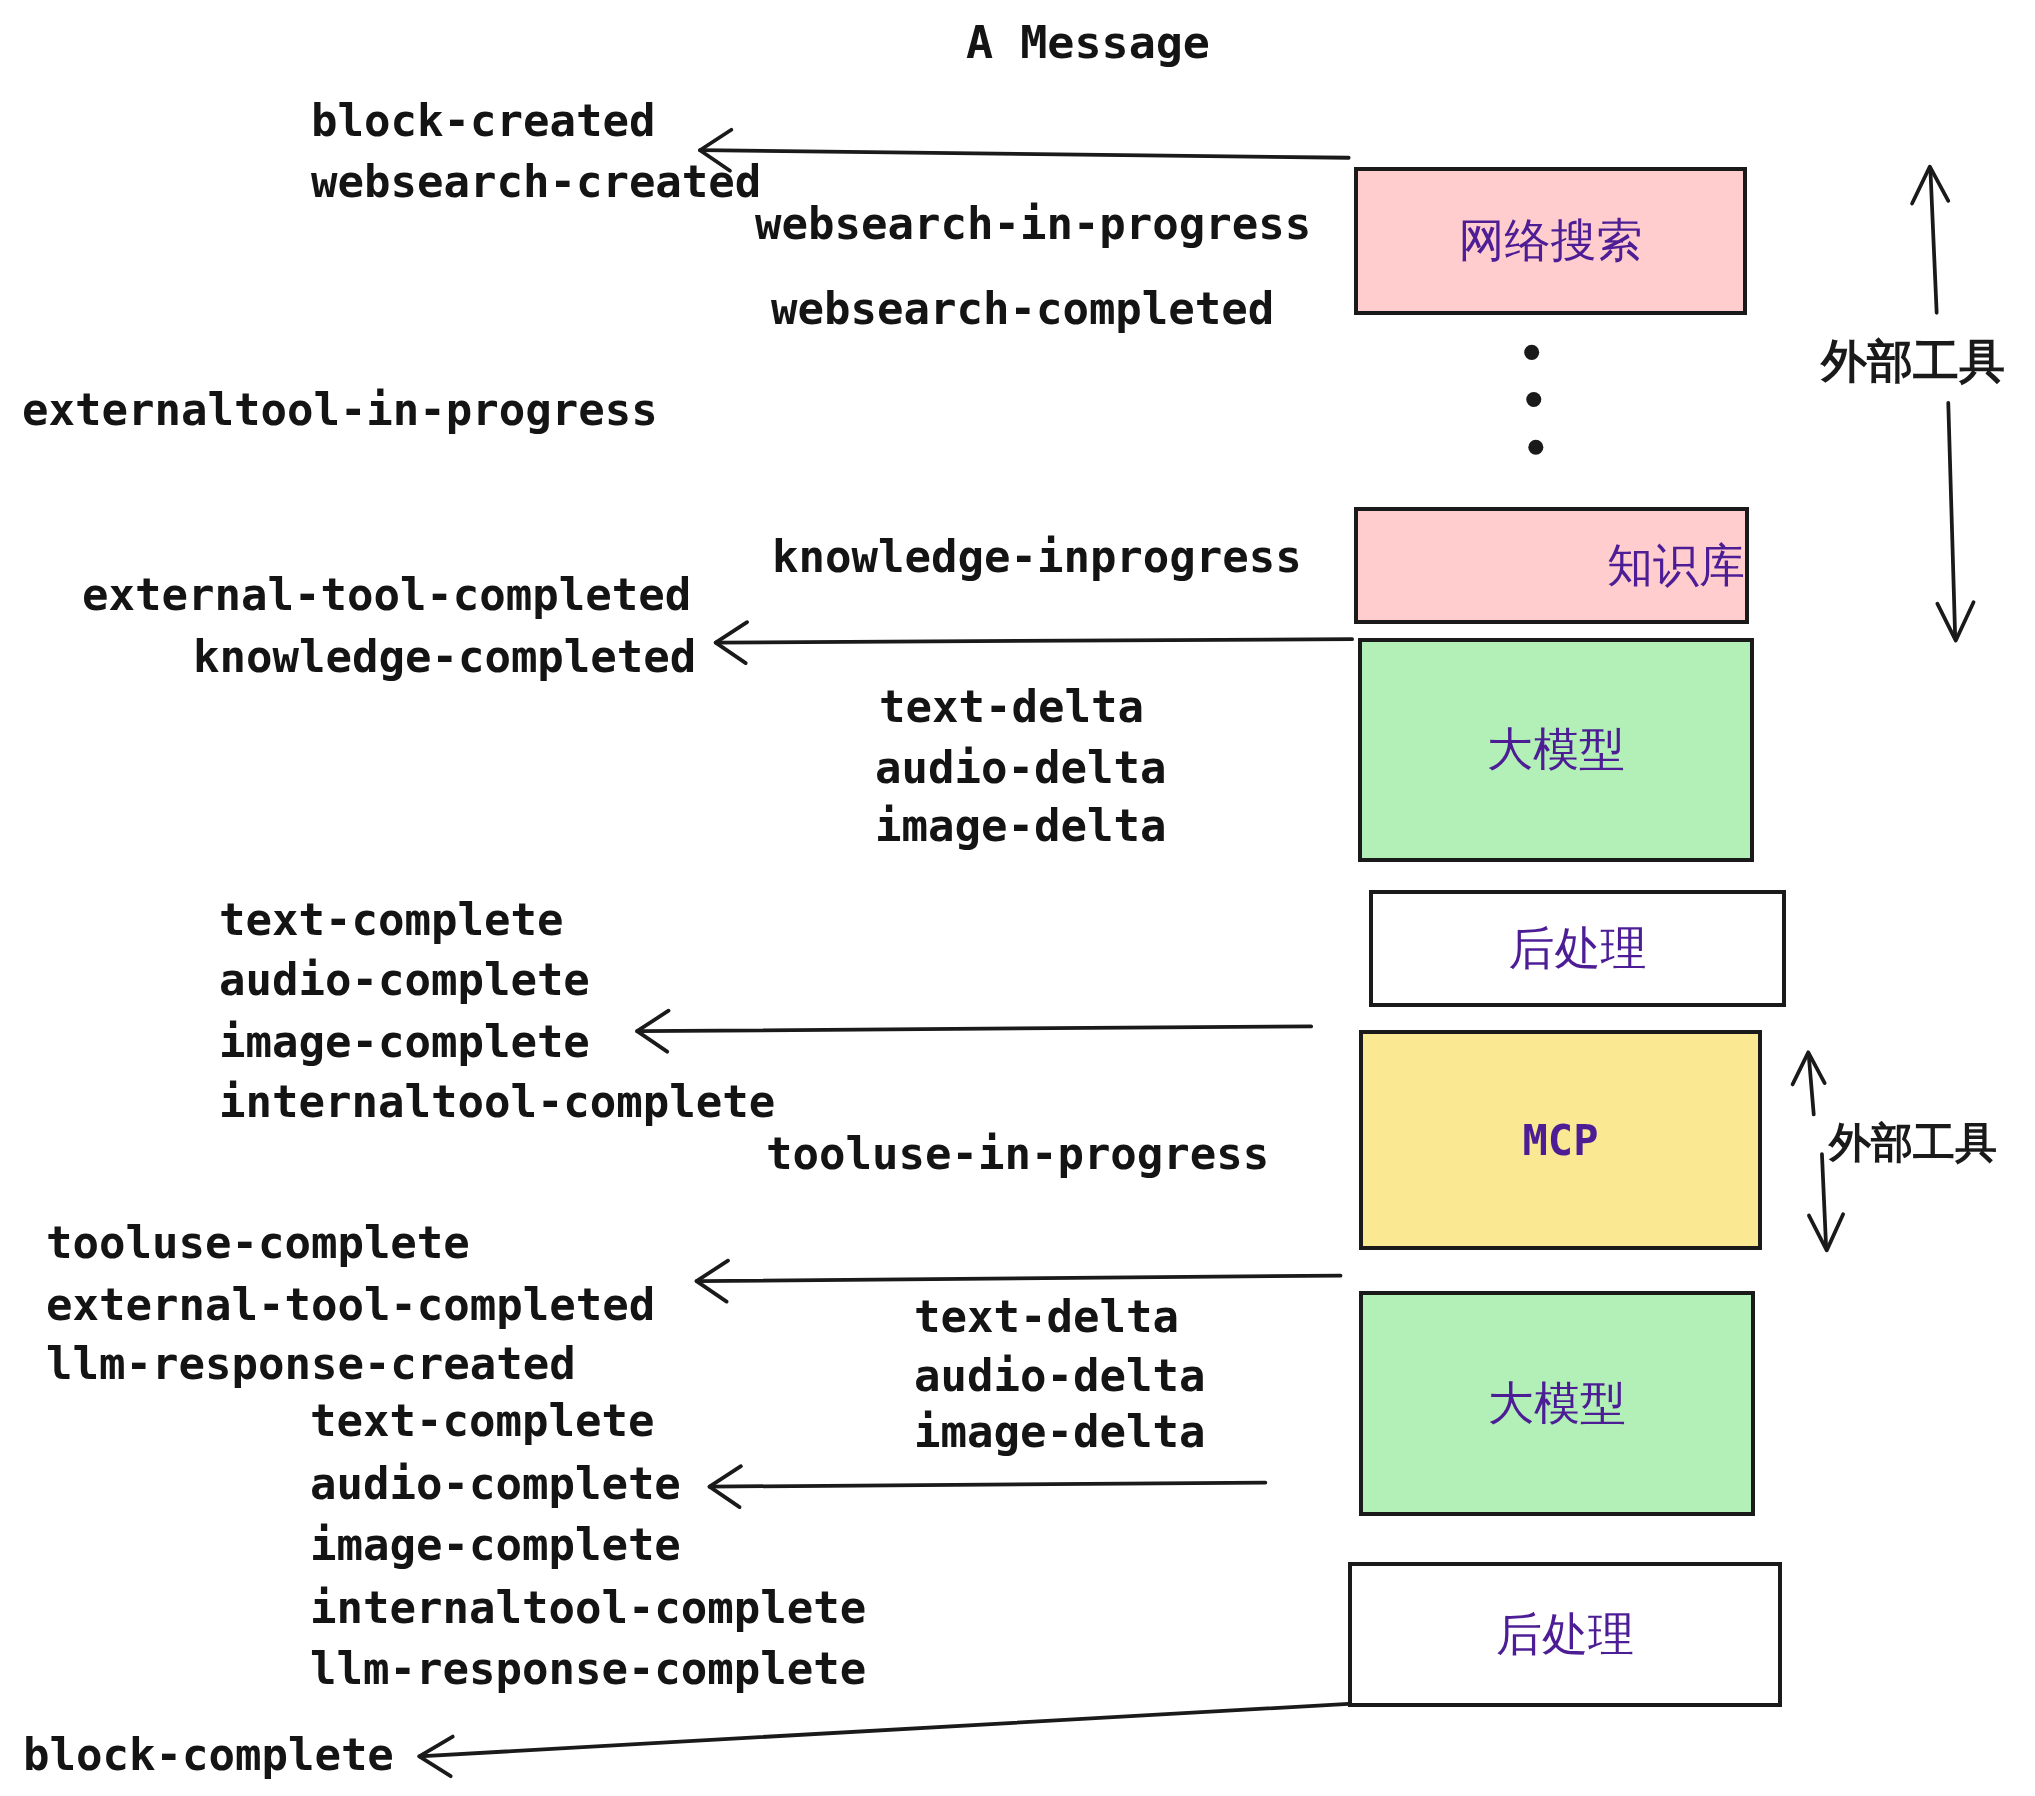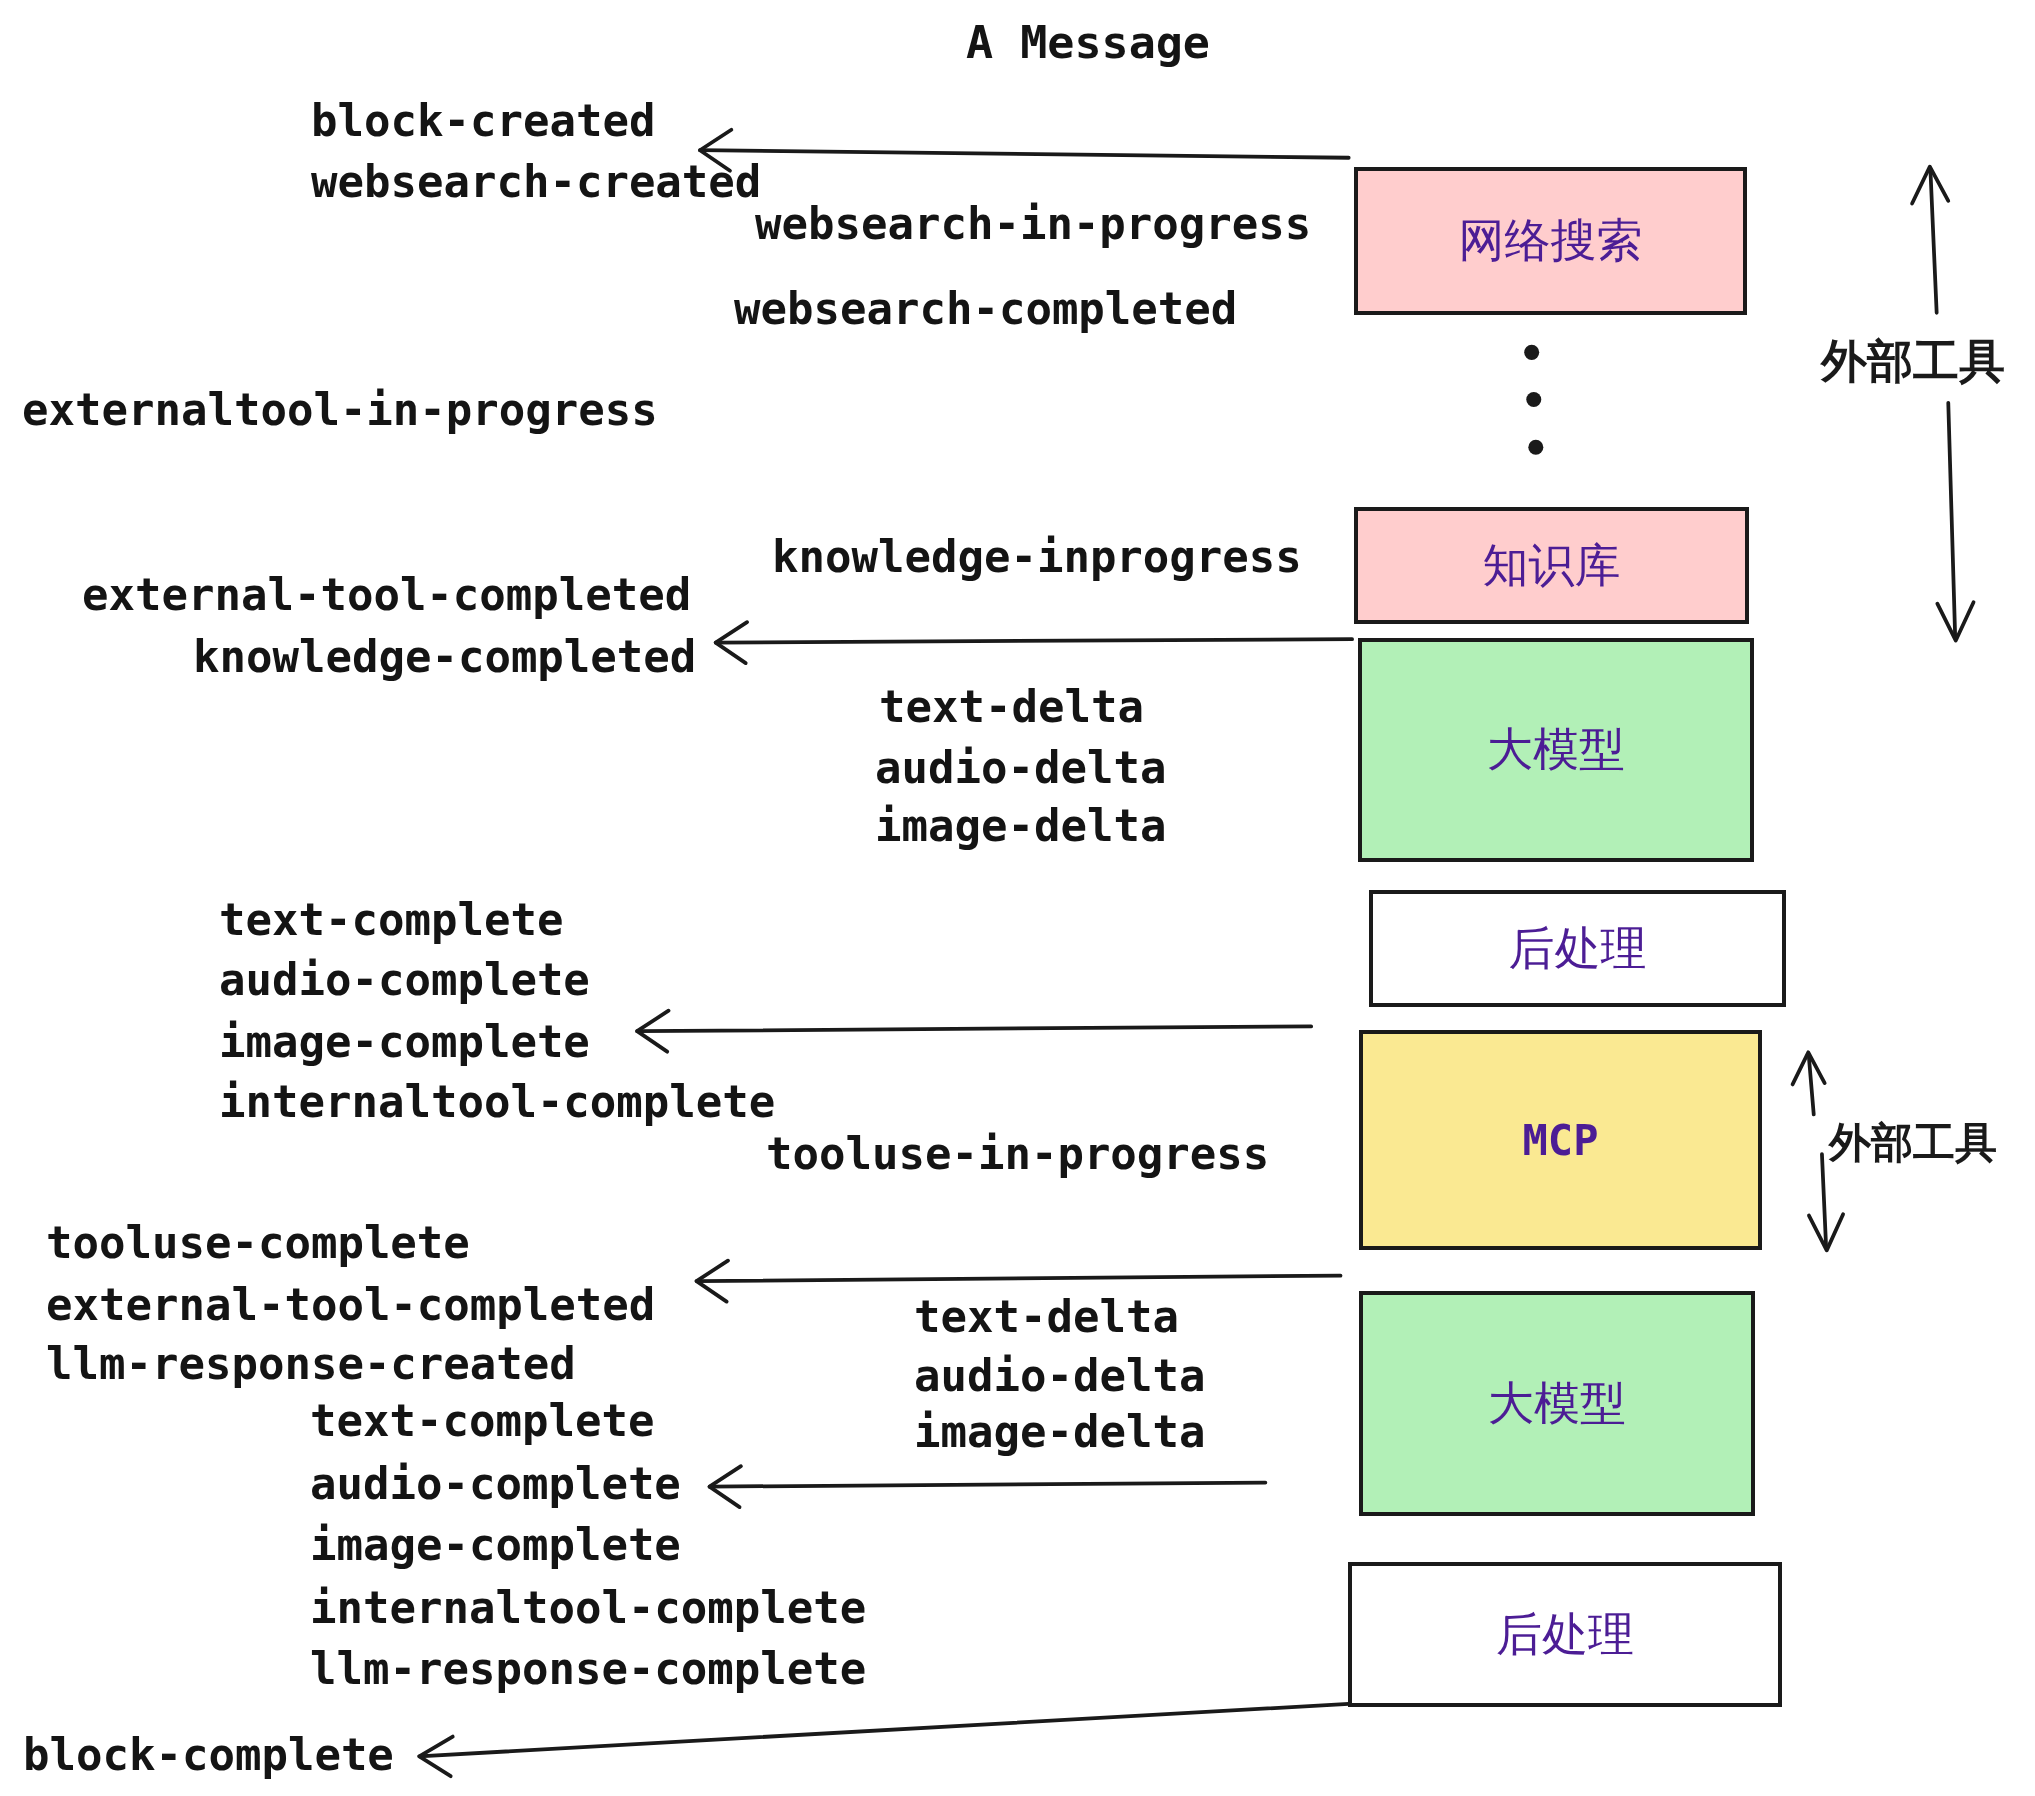--- a/index.html
+++ b/index.html
@@ -75,21 +75,21 @@
 </head>
 <body>
 
 <div id="canvas">
 
   <div class="title" style="left:1088px;top:42px;">A Message</div>
 
   <div class="event" style="left:311px;top:121px;">block-created</div>
   <div class="event" style="left:311px;top:182px;">websearch-created</div>
   <div class="event" style="left:755px;top:224px;">websearch-in-progress</div>
-  <div class="event" style="left:734px;top:309px;">websearch-completed</div>
+  <div class="event" style="left:771px;top:309px;">websearch-completed</div>
   <div class="event" style="left:22px;top:410px;">externaltool-in-progress</div>
   <div class="event" style="left:772px;top:557px;">knowledge-inprogress</div>
   <div class="event" style="left:82px;top:595px;">external-tool-completed</div>
   <div class="event" style="left:193px;top:657px;">knowledge-completed</div>
   <div class="event" style="left:879px;top:707px;">text-delta</div>
   <div class="event" style="left:875px;top:768px;">audio-delta</div>
   <div class="event" style="left:875px;top:826px;">image-delta</div>
   <div class="event" style="left:219px;top:920px;">text-complete</div>
   <div class="event" style="left:219px;top:980px;">audio-complete</div>
   <div class="event" style="left:219px;top:1042px;">image-complete</div>
@@ -104,21 +104,21 @@
   <div class="event" style="left:310px;top:1421px;">text-complete</div>
   <div class="event" style="left:310px;top:1484px;">audio-complete</div>
   <div class="event" style="left:310px;top:1545px;">image-complete</div>
   <div class="event" style="left:310px;top:1608px;">internaltool-complete</div>
   <div class="event" style="left:310px;top:1669px;">llm-response-complete</div>
   <div class="event" style="left:23px;top:1755px;">block-complete</div>
 
   <div class="box fill-pink" style="left:1354px;top:167px;width:393px;height:148px;">
     <span class="box-label">网络搜索</span>
   </div>
-  <div class="box fill-pink" style="left:1354px;top:507px;width:395px;height:117px;">
+  <div class="box fill-pink" style="left:1354px;top:507px;width:395px;height:117px;justify-content:flex-end;">
     <span class="box-label">知识库</span>
   </div>
   <div class="box fill-green" style="left:1358px;top:638px;width:396px;height:224px;">
     <span class="box-label">大模型</span>
   </div>
   <div class="box fill-white" style="left:1369px;top:890px;width:417px;height:117px;">
     <span class="box-label">后处理</span>
   </div>
   <div class="box mcp fill-yellow" style="left:1359px;top:1030px;width:403px;height:220px;">
     <span class="box-label">MCP</span>

